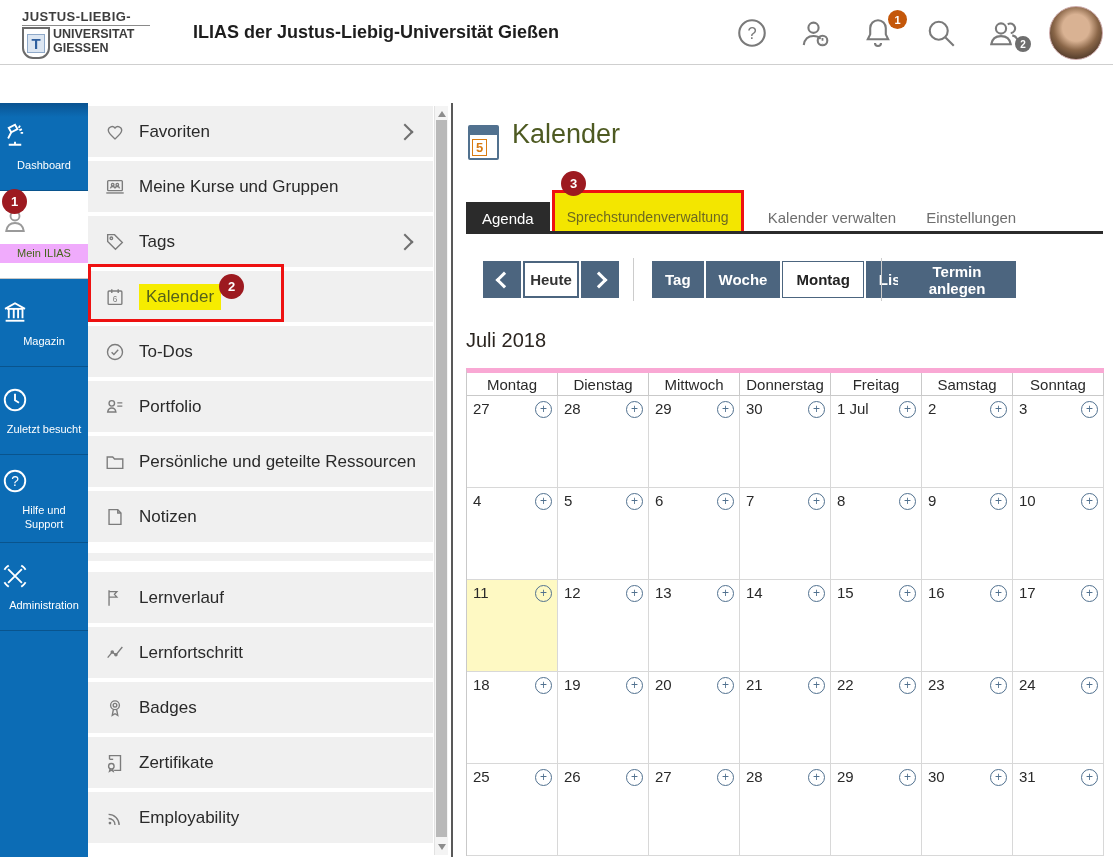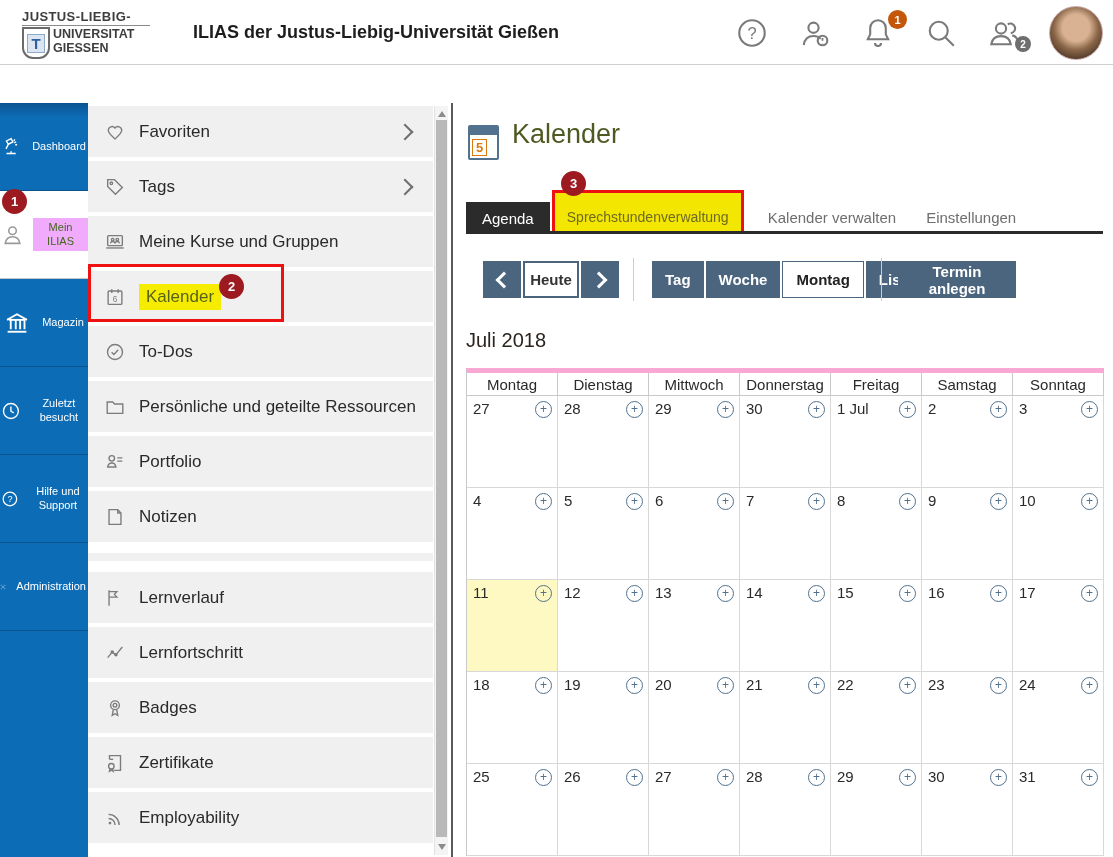--- a/index.html
+++ b/index.html
@@ -21,21 +21,21 @@
   .hicon svg{width:100%;height:100%}
   .hbadge{position:absolute;border-radius:50%;color:#fff;font-weight:700;display:flex;align-items:center;justify-content:center}
   .hbadge.orange{width:19px;height:19px;font-size:11px;background:#c4570a;top:-5px;right:-11px}
   .hbadge.gray{width:16px;height:16px;font-size:10px;background:#6e6e6e;right:-9px;bottom:-1px}
   .avatar{width:52px;height:52px;border-radius:50%;flex:none;
           background:radial-gradient(circle at 50% 40%,#d9b293 0 33%,#8a6648 55%,#533c2b 78%,#3f2d21 100%);
           border:1px solid #caa}
 
   
   #sidebar{position:absolute;left:0;top:103px;width:88px;bottom:0;background:linear-gradient(#0a5391,#0c6cb5 14px,#0c6cb5);z-index:2}
-  .sb-item{height:87px;display:flex;align-items:center;justify-content:center;gap:8px;
+  .sb-item{height:87px;display:flex;flex-direction:column;justify-content:center;gap:8px;
            border-bottom:1px solid rgba(0,0,0,.22);color:#fff;cursor:pointer}
   .sb-item.active{background:#fff;color:#555}
   .sb-icon{width:30px;height:30px}
   .sb-icon svg{width:100%;height:100%}
   .sb-label{font-size:11px;text-align:center;line-height:1.2;padding:0 2px}
   .sb-label.hl{background:#f0abfc;color:#44661a;padding:3px 5px}
 
   
   #menu{position:absolute;left:88px;top:103px;width:365px;bottom:0;background:#fff;border-right:2px solid #595959;
         box-sizing:border-box;padding-top:3px;z-index:2}
@@ -216,64 +216,64 @@
   <div id="menu-rows">
       <div class="menu-row">
         <span class="menu-icon"><svg viewBox="0 0 24 24" fill="none" stroke="currentColor" stroke-width="1.5">
             <path d="M12 19.5c-4.2-3.6-7.3-6.1-7.3-9.3A4.1 4.1 0 0 1 12 7.6a4.1 4.1 0 0 1 7.3 2.6c0 3.2-3.1 5.7-7.3 9.3z"></path>
           </svg></span>
         <span class="menu-label">Favoriten</span>
         <span class="chev"></span>
       </div>
       <div class="menu-row">
         <span class="menu-icon"><svg viewBox="0 0 24 24" fill="none" stroke="currentColor" stroke-width="1.5">
-            <path d="M4 11.5V4h7.5l8.5 8.5-7.5 7.5z"></path>
-            <circle cx="8" cy="8" r="1.4"></circle>
-          </svg></span>
-        <span class="menu-label">Tags</span>
-        <span class="chev"></span>
-      </div>
-      <div class="menu-row">
-        <span class="menu-icon"><svg viewBox="0 0 24 24" fill="none" stroke="currentColor" stroke-width="1.5">
             <rect x="4" y="5" width="16" height="11" rx="1"></rect>
             <circle cx="9.5" cy="9.5" r="1.4"></circle>
             <circle cx="14.5" cy="9.5" r="1.4"></circle>
             <path d="M7 13.5c.4-1.4 1.4-2 2.5-2s2.1.6 2.5 2M12 13.5c.4-1.4 1.4-2 2.5-2s2.1.6 2.5 2"></path>
             <path d="M2.5 18.5h19"></path>
           </svg></span>
         <span class="menu-label">Meine Kurse und Gruppen</span>
       </div>
       <div class="menu-row">
         <span class="menu-icon"><svg viewBox="0 0 24 24" fill="none" stroke="currentColor" stroke-width="1.5">
+            <path d="M4 11.5V4h7.5l8.5 8.5-7.5 7.5z"></path>
+            <circle cx="8" cy="8" r="1.4"></circle>
+          </svg></span>
+        <span class="menu-label">Tags</span>
+        <span class="chev"></span>
+      </div>
+      <div class="menu-row">
+        <span class="menu-icon"><svg viewBox="0 0 24 24" fill="none" stroke="currentColor" stroke-width="1.5">
             <rect x="4.5" y="5.5" width="15" height="14.5" rx="1"></rect>
             <path d="M8.5 3.5v4M15.5 3.5v4"></path>
             <text x="12" y="17" text-anchor="middle" font-size="9" fill="currentColor" stroke="none" font-family="Liberation Sans">6</text>
           </svg></span>
         <span class="menu-label hl">Kalender</span>
       </div>
       <div class="menu-row">
         <span class="menu-icon"><svg viewBox="0 0 24 24" fill="none" stroke="currentColor" stroke-width="1.5">
             <circle cx="12" cy="12" r="8.2"></circle>
             <path d="M8.3 12.2l2.5 2.5 4.7-5.2"></path>
           </svg></span>
         <span class="menu-label">To-Dos</span>
       </div>
       <div class="menu-row">
         <span class="menu-icon"><svg viewBox="0 0 24 24" fill="none" stroke="currentColor" stroke-width="1.5">
-            <path d="M3.5 6.5h6l2 2.2h9V19h-17z"></path>
-          </svg></span>
-        <span class="menu-label">Persönliche und geteilte Ressourcen</span>
-      </div>
-      <div class="menu-row">
-        <span class="menu-icon"><svg viewBox="0 0 24 24" fill="none" stroke="currentColor" stroke-width="1.5">
             <circle cx="8.5" cy="8" r="3"></circle>
             <path d="M4 17.5c.5-3 2.3-4.4 4.5-4.4s4 1.4 4.5 4.4z"></path>
             <path d="M14.5 7.5H20M14.5 11H20"></path>
           </svg></span>
         <span class="menu-label">Portfolio</span>
+      </div>
+      <div class="menu-row">
+        <span class="menu-icon"><svg viewBox="0 0 24 24" fill="none" stroke="currentColor" stroke-width="1.5">
+            <path d="M3.5 6.5h6l2 2.2h9V19h-17z"></path>
+          </svg></span>
+        <span class="menu-label">Persönliche und geteilte Ressourcen</span>
       </div>
       <div class="menu-row">
         <span class="menu-icon"><svg viewBox="0 0 24 24" fill="none" stroke="currentColor" stroke-width="1.5">
             <path d="M5.5 4h9.5l3.5 3.7V20H5.5z"></path>
             <path d="M15 4v3.7h3.5"></path>
           </svg></span>
         <span class="menu-label">Notizen</span>
       </div>
       <div class="menu-divider"></div>
       <div class="menu-row">

